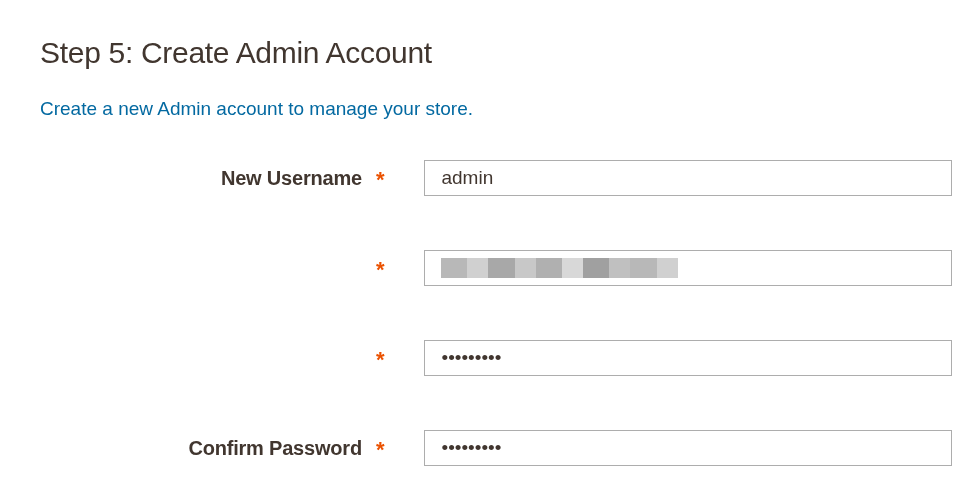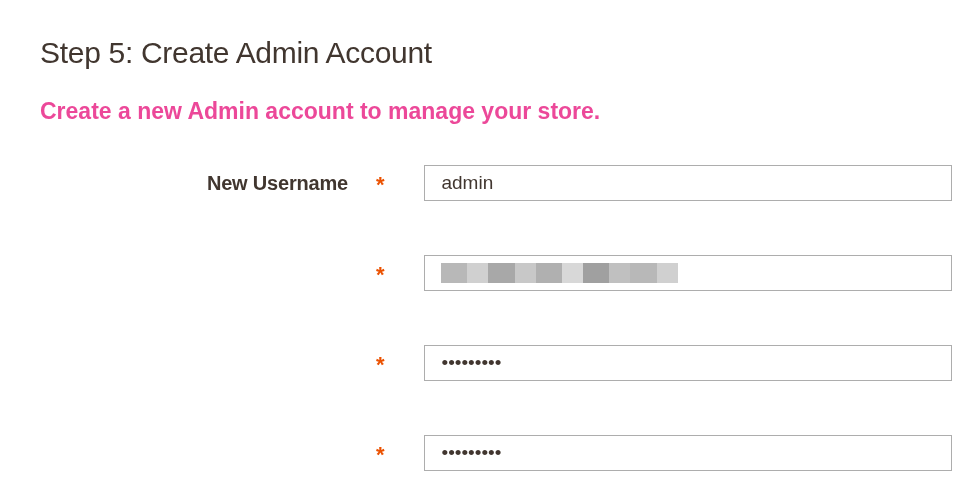--- a/index.html
+++ b/index.html
@@ -16,38 +16,38 @@
       overflow: hidden;
     }
     .page-title {
       font-size: 30px;
       font-weight: 300;
       color: #41362f;
       margin-bottom: 28px;
       letter-spacing: -0.3px;
     }
     .page-description {
-      font-size: 23px;
-      color: #ec4899;
-      font-weight: 700;
+      font-size: 19px;
+      color: #0369a1;
+      font-weight: 400;
       margin-bottom: 36px;
     }
     .form-row {
       display: flex;
       align-items: center;
       margin-bottom: 46px;
     }
     .label-wrap {
       width: 362px;
       text-align: right;
       padding-right: 6px;
       display: flex;
       justify-content: flex-end;
       align-items: center;
-      gap: 20px;
+      gap: 6px;
     }
     .field-label {
       font-size: 20px;
       font-weight: 600;
       color: #41362f;
       letter-spacing: -0.2px;
     }
     .required-marker {
       color: #eb5202;
       font-size: 22px;
@@ -114,16 +114,17 @@
 
 <div class="form-row">
   <div class="label-wrap">
     <span class="required-marker">*</span>
   </div>
   <input class="field-input" type="password" value="•••••••••" style="">
 </div>
 
 <div class="form-row">
   <div class="label-wrap">
+    <label class="field-label">Confirm Password</label>
     <span class="required-marker">*</span>
   </div>
   <input class="field-input" type="password" value="•••••••••" style="">
 </div>
 
 </body></html>

